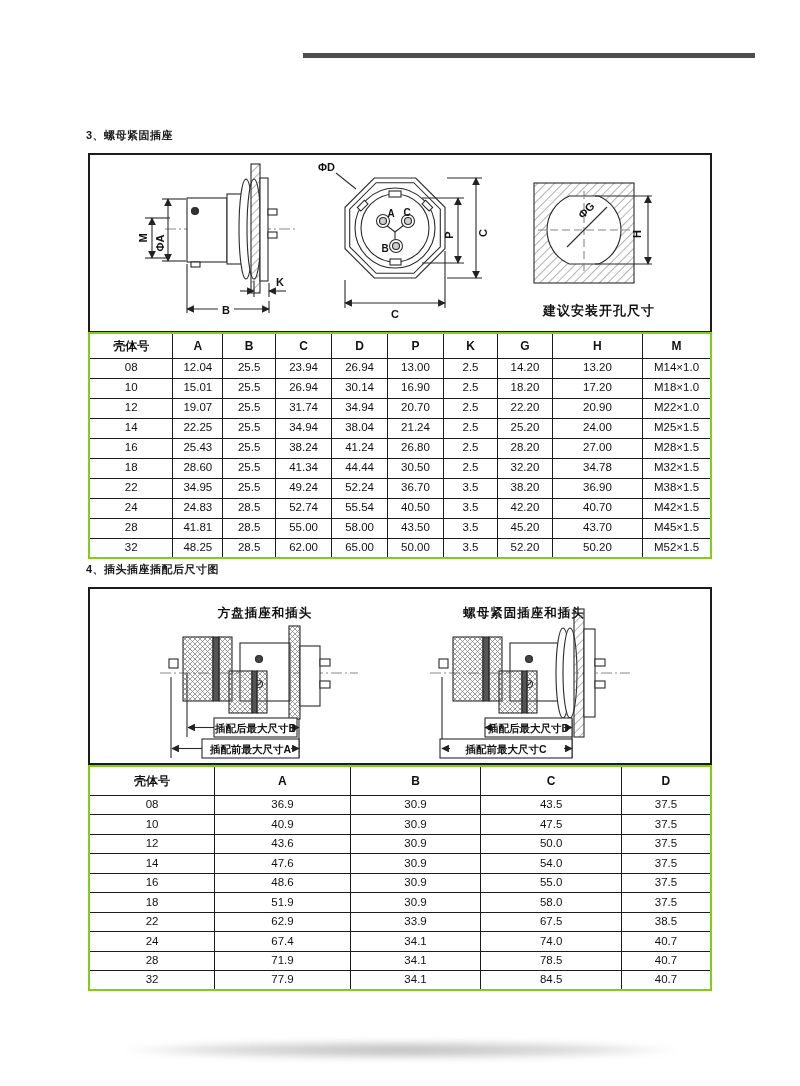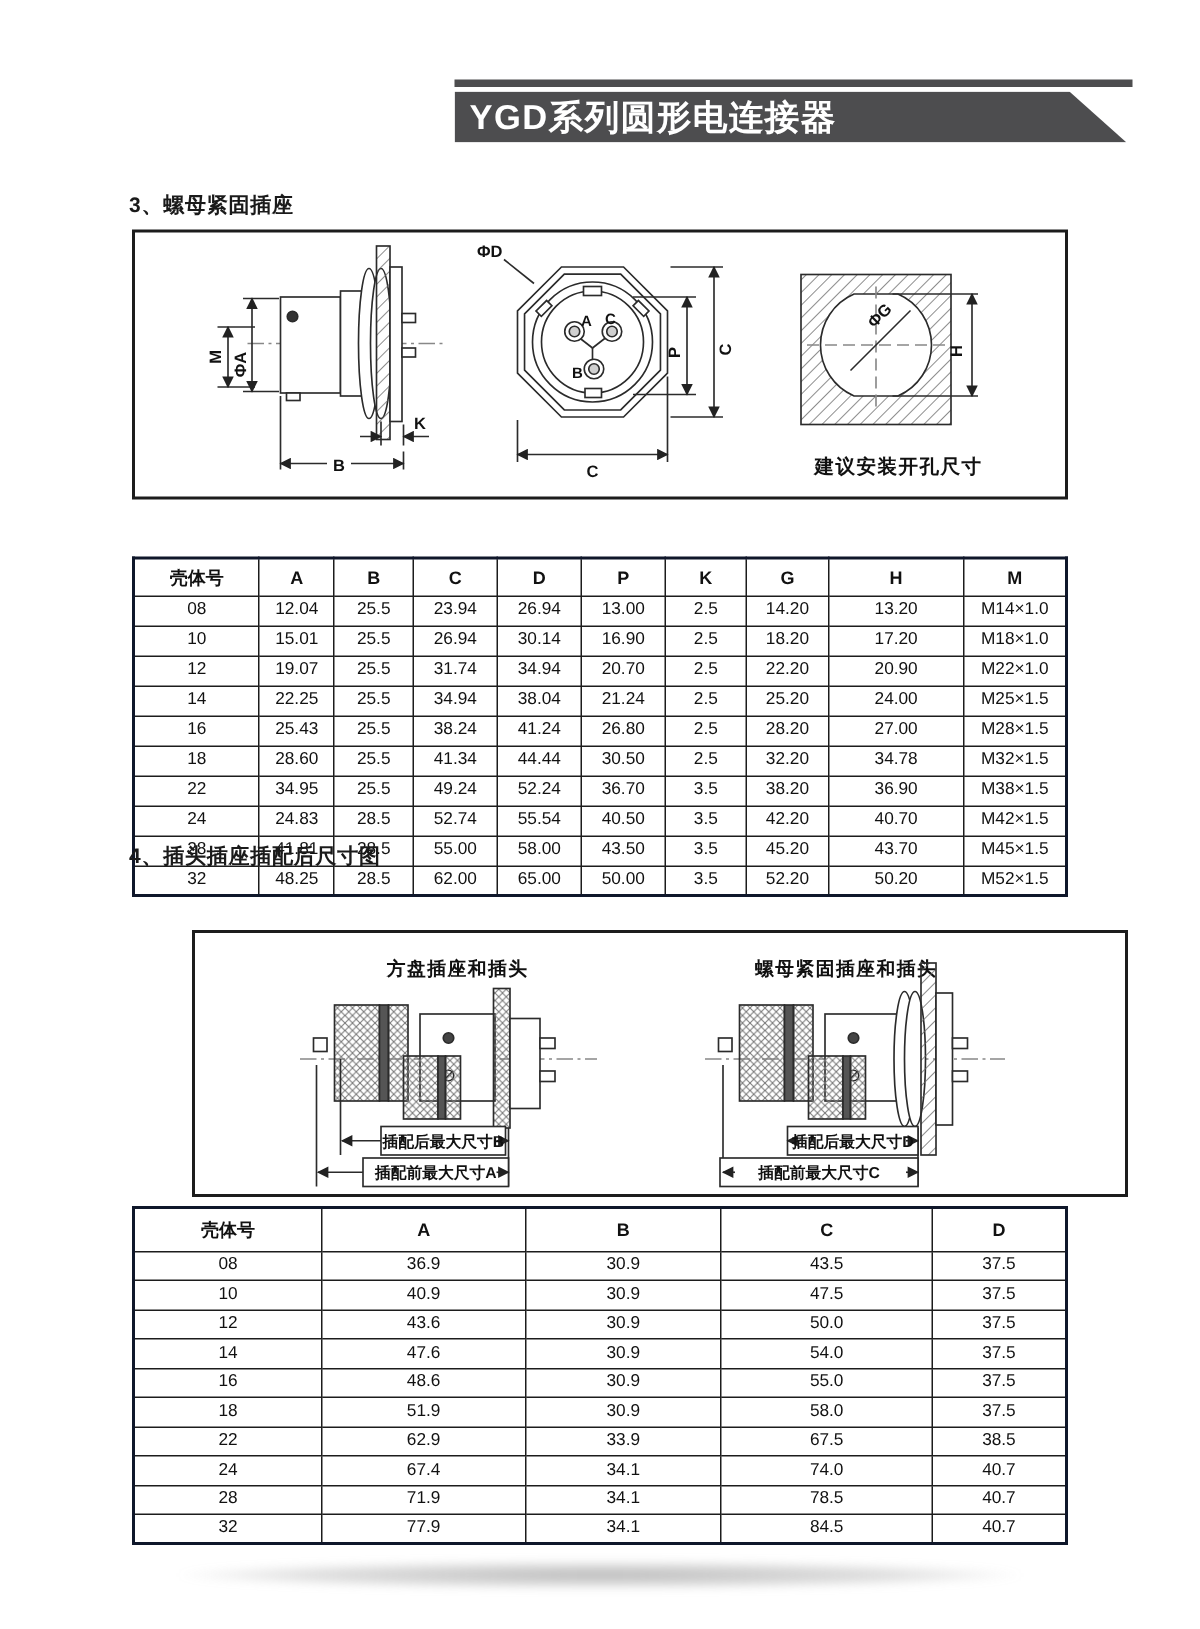--- a/index.html
+++ b/index.html
@@ -12,32 +12,32 @@
   .top-strip{position:absolute;left:303px;top:53px;width:452px;height:5px;background:#4d4d4f;}
   .banner{
     position:absolute;left:303px;top:61px;width:448px;height:34px;background:#4d4d4f;
     clip-path:polygon(0 0,91.5% 0,100% 100%,0 100%);
   }
   .banner-title{
     color:#ffffff;font-size:23px;font-weight:bold;line-height:34px;
     padding-left:10px;letter-spacing:1px;white-space:nowrap;
   }
   
-  .sec-heading{position:absolute;left:86px;font-size:14px;font-weight:bold;letter-spacing:.5px;}
+  .sec-heading{position:absolute;left:86px;font-size:11px;font-weight:bold;letter-spacing:.5px;}
   .sec3-heading{top:128px;}
   .sec4-heading{top:562px;text-align:center;}
   
   .figbox{position:absolute;left:88px;width:624px;border:2px solid #1c1c1c;box-sizing:border-box;background:#fff;}
   .figbox3{top:153px;height:180px;}
-  .figbox4{top:620px;height:178px;margin-left:40px;}
+  .figbox4{top:587px;height:178px;}
   .figbox svg{position:absolute;left:0;top:0;width:100%;height:100%;}
   
   .dim-table{
     position:absolute;left:88px;width:624px;border-collapse:collapse;table-layout:fixed;
-    border:2px solid #0f172a;background:#fff;margin-top:39px;
+    border:2px solid #84cc16;background:#fff;
   }
   .t1{top:332px;}
   .t2{top:765px;}
   .dim-table th,.dim-table td{
     border:1.2px solid #1c1c1c;text-align:center;vertical-align:middle;
     font-size:11.5px;padding:0;line-height:1;color:#111;
   }
   .dim-table th{font-weight:bold;font-size:12px;}
   .t1 thead tr{height:25px;}
   .t1 tbody tr{height:20px;}
@@ -56,23 +56,20 @@
   .caption{font-size:13px;font-weight:bold;letter-spacing:1px;}
   .fig4caption{font-size:12.5px;font-weight:bold;letter-spacing:1px;}
   .dimboxtext{font-size:10.5px;font-weight:bold;}
 </style>
 </head>
 <body>
 
 <div class="page">
 
   <div class="top-strip"></div>
-  <div class="banner">
-    <div class="banner-title">YGD系列圆形电连接器</div>
-  </div>
 
   <div class="sec-heading sec3-heading">3、螺母紧固插座</div>
 
   <div class="figbox figbox3">
     <svg viewBox="0 0 620 176" preserveAspectRatio="none">
       <defs>
         <pattern id="h1" width="6" height="6" patternUnits="userSpaceOnUse" patternTransform="rotate(45)">
           <line x1="0" y1="0" x2="0" y2="6" stroke="#666" stroke-width="1"></line>
         </pattern>
         <marker id="ar1" viewBox="0 0 10 10" refX="9" refY="5" markerWidth="9" markerHeight="7" orient="auto-start-reverse">

